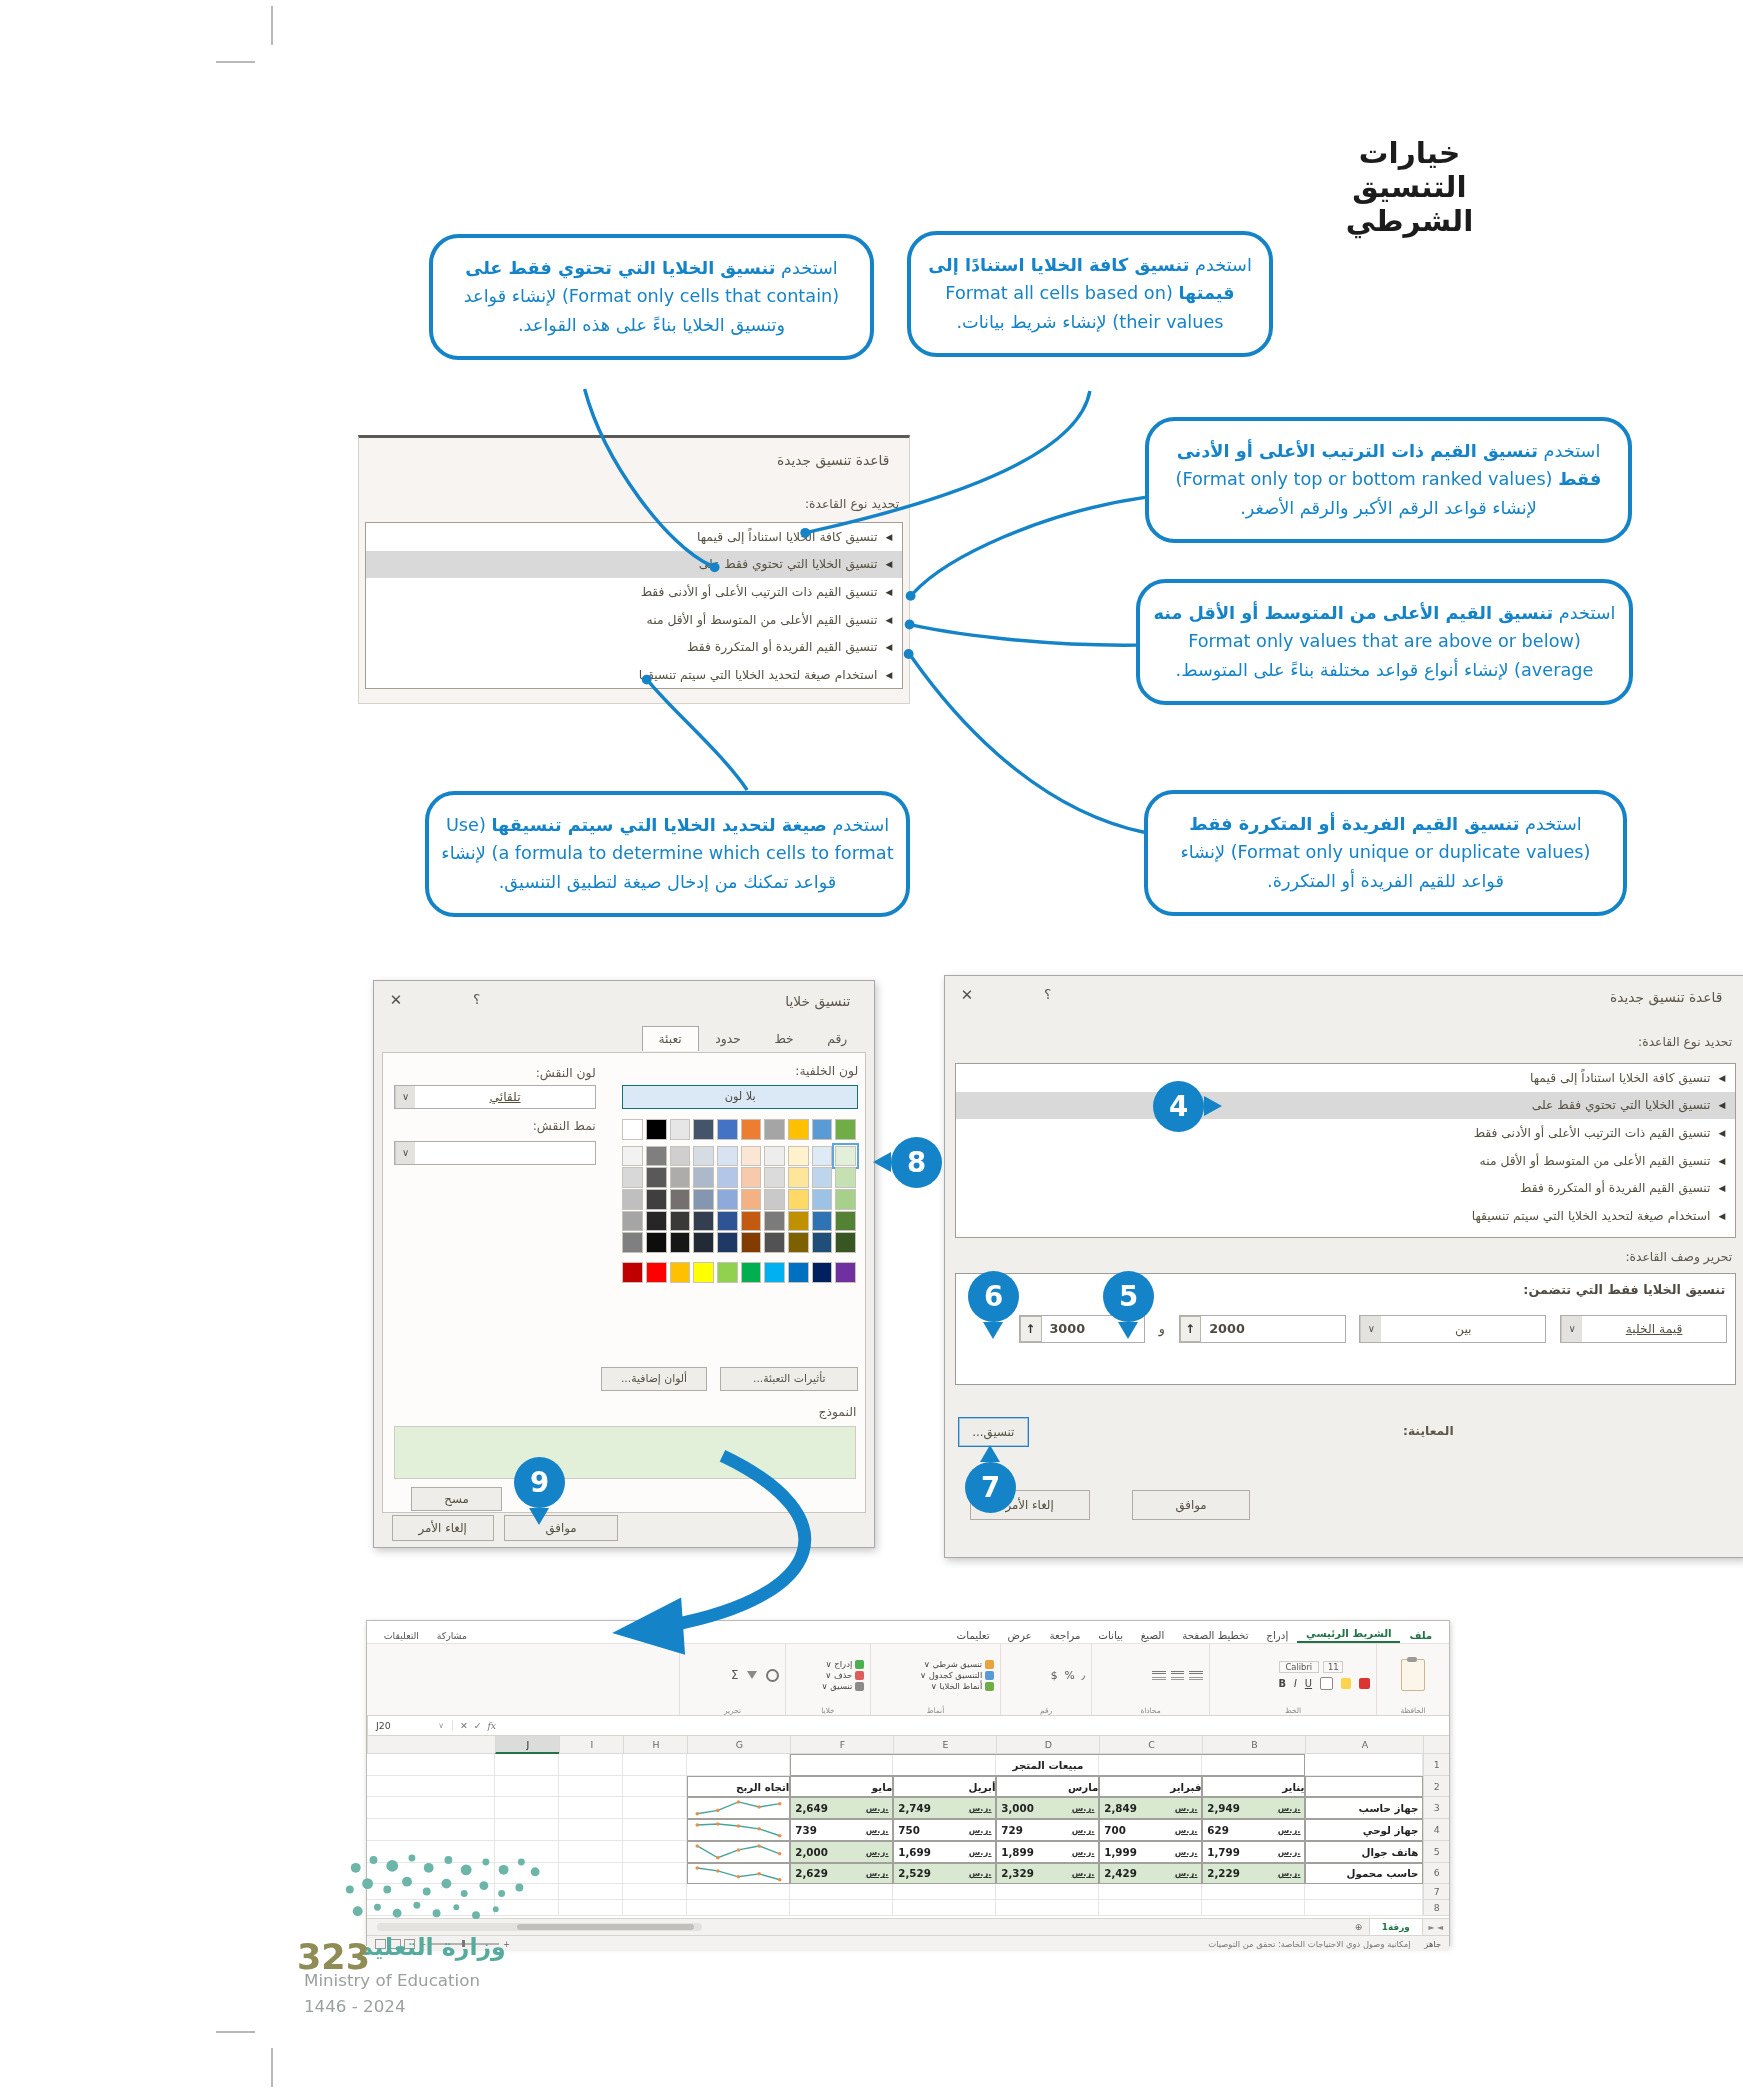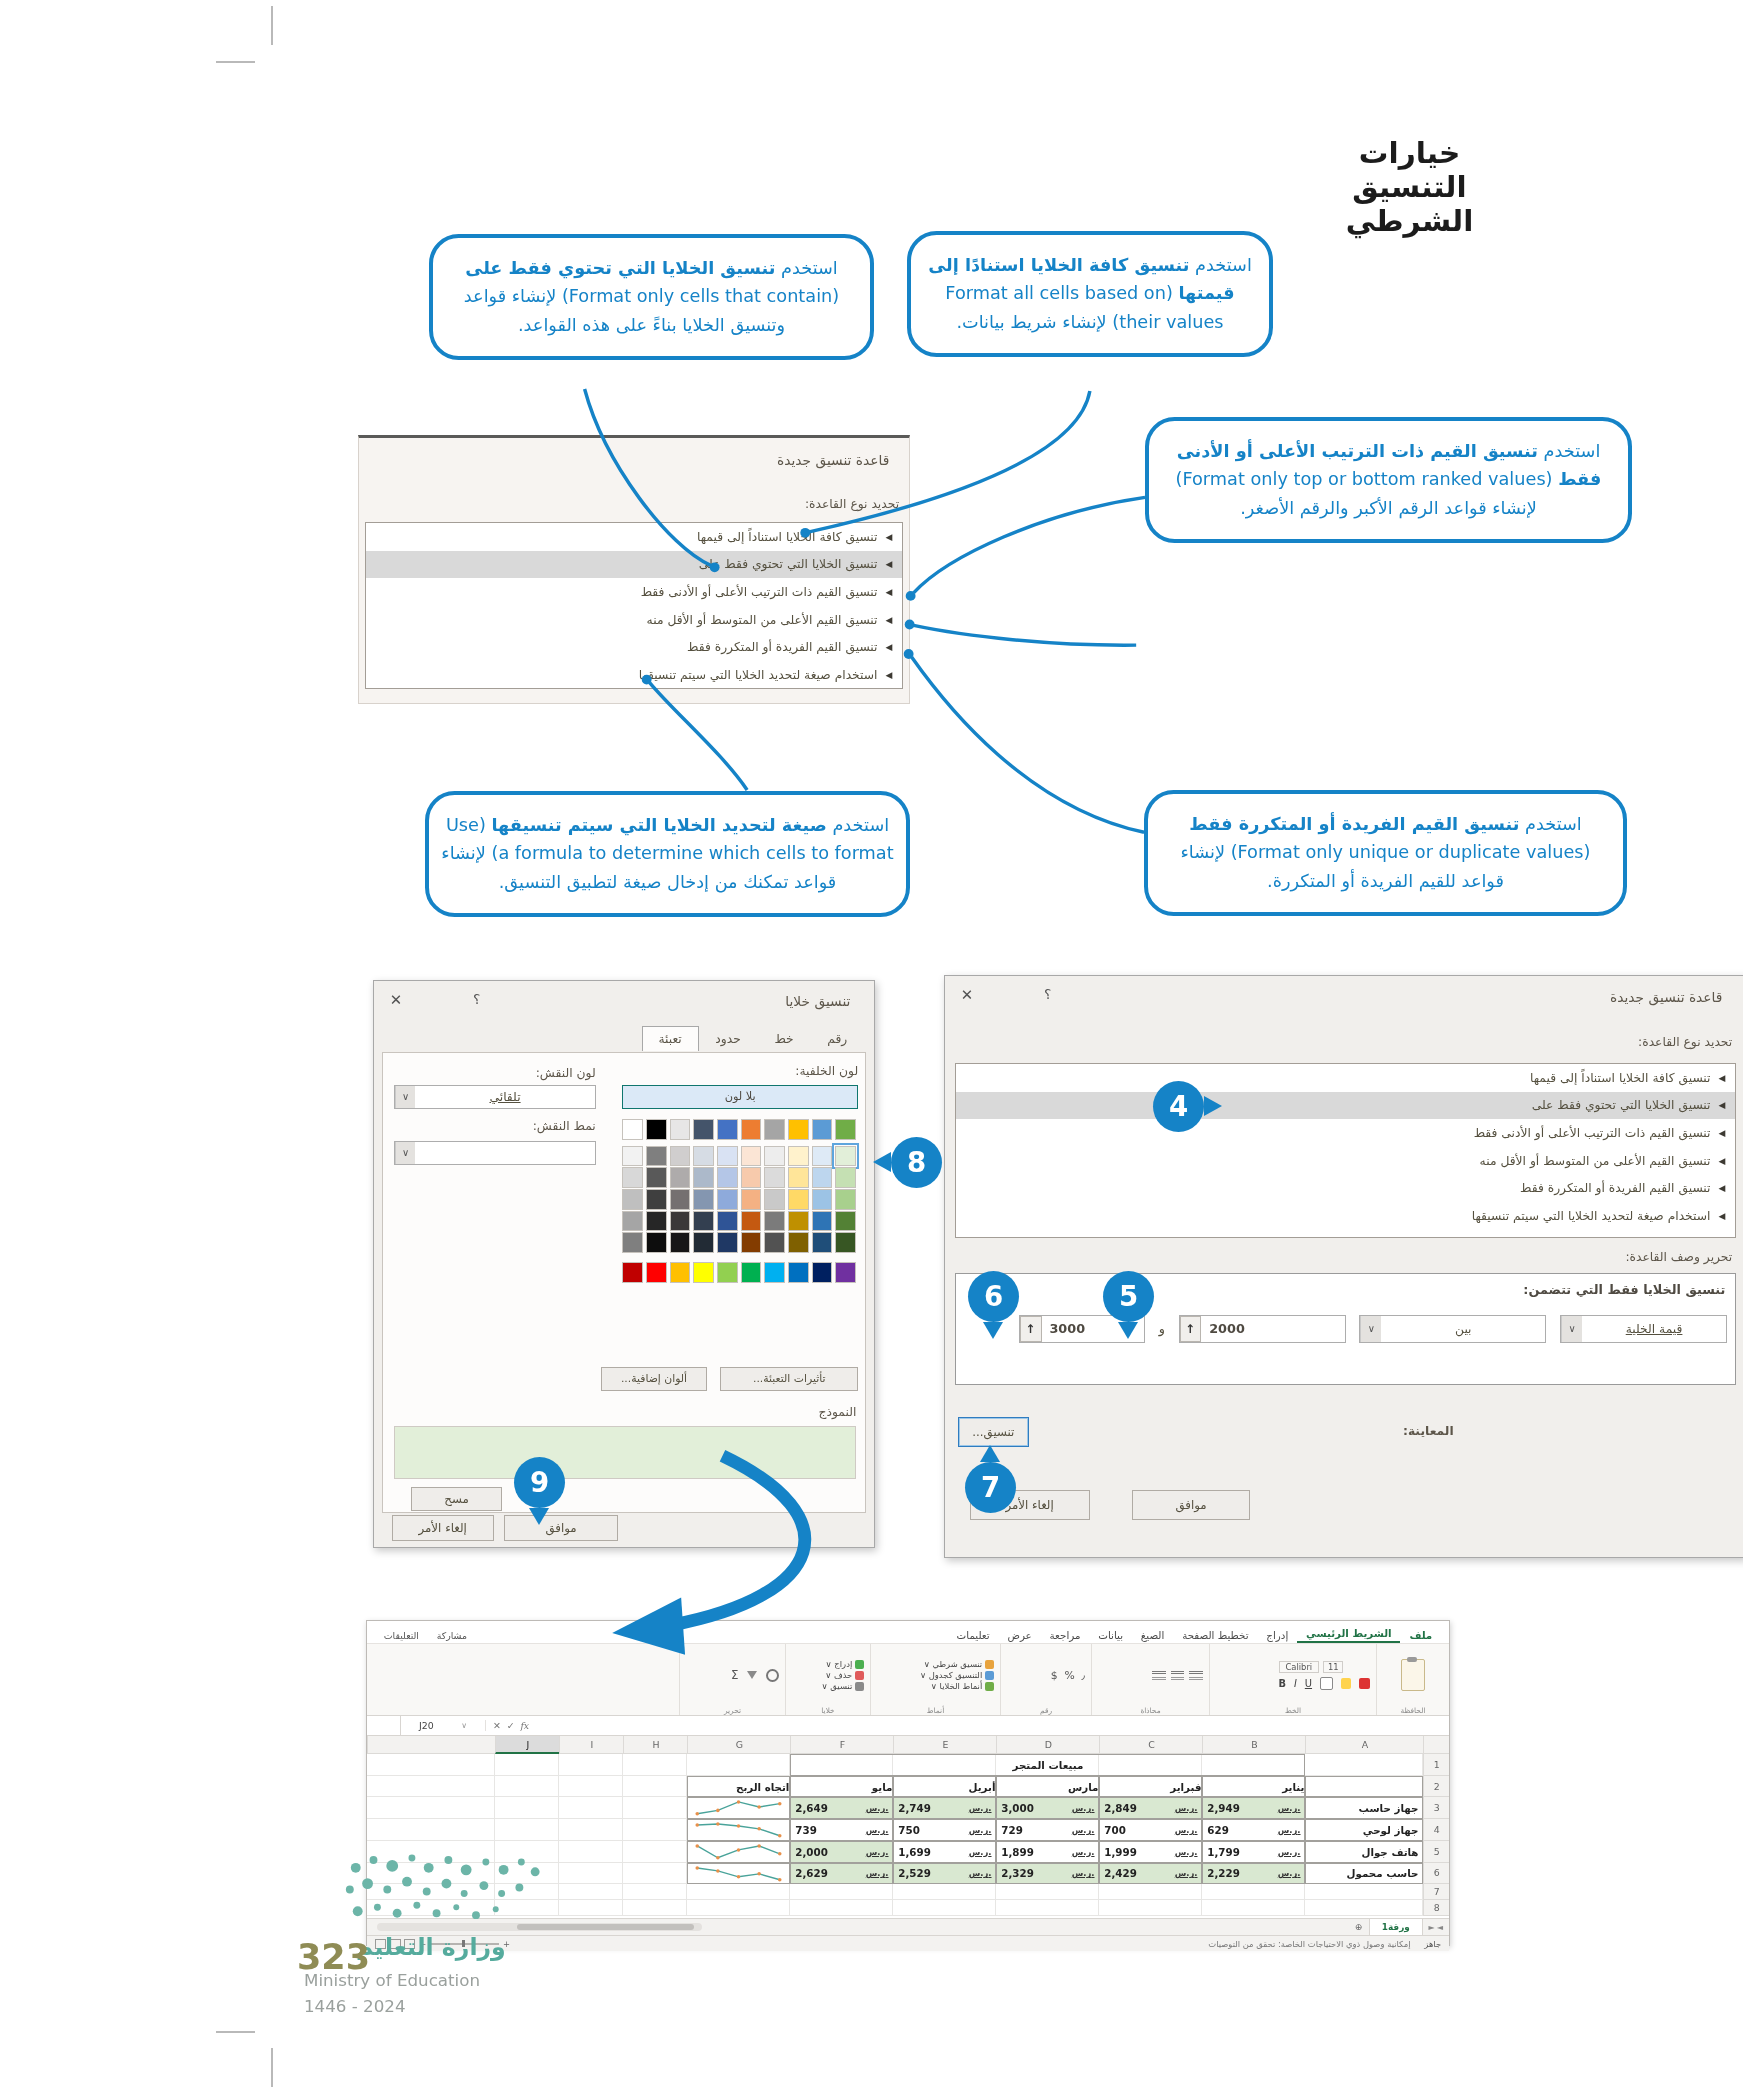--- a/index.html
+++ b/index.html
@@ -63,21 +63,21 @@
   .ribbon{height:73px;background:#f9f8f6;border-top:1px solid #e6e3e0;border-bottom:1px solid #d8d5d1;display:flex;direction:rtl;box-sizing:border-box;}
   .rgroup{position:relative;border-left:1px solid #e2dfdb;padding:3px 5.9px 10.8px 5.9px;display:flex;align-items:center;gap:4.9px;box-sizing:border-box;}
   .glabel{position:absolute;bottom:0;left:0;right:0;text-align:center;font-size:7.4px;color:#8a8a8a;white-space:nowrap;}
   .icon-sq{width:12.8px;height:12.8px;border-radius:2px;}
   .stack{display:flex;flex-direction:column;gap:1px;}
   .mini-btn{display:flex;direction:rtl;align-items:center;gap:3px;font-size:8.4px;color:#444;white-space:nowrap;}
   .paste-icon{width:21.7px;height:29.6px;background:#fbf6e9;border:1px solid #c9b98a;border-radius:2px;position:relative;}
   .paste-icon:before{content:"";position:absolute;top:-3.9px;left:4.9px;width:9.9px;height:5.9px;background:#9a9a9a;border-radius:2px;}
   .fbar{height:19.7px;display:flex;direction:rtl;border-bottom:1px solid #d8d5d1;background:#fff;align-items:center;}
   .namebox{width:85px;height:100%;border-left:1px solid #d8d5d1;display:flex;direction:ltr;align-items:center;justify-content:space-between;
-           padding:0 18px;font-size:9.4px;color:#444;box-sizing:border-box;order:3;margin-left:33px;}
+           padding:0 8px;font-size:9.4px;color:#444;box-sizing:border-box;order:3;}
   .fxmarks{display:flex;direction:ltr;gap:5.9px;padding:0 6.9px;font-size:9.4px;color:#777;border-left:1px solid #e4e1de;order:2;}
   .finput{flex:1;order:1;}
   #xlGrid{position:relative;height:182px;display:grid;direction:rtl;
           grid-template-columns:25.6px 118px 103px 103px 103px 103px 103px 103px 64px 64px 64px 1fr;
           grid-template-rows:17.7px 21.7px 21.7px 21.7px 21.7px 21.7px 21.7px 15.8px 15.8px;background:#fff;}
   .hcell{background:#f3f2f0;border-left:1px solid #dcdad7;border-bottom:1px solid #dcdad7;color:#666;font-size:9.4px;
          display:flex;align-items:center;justify-content:center;}
   .hcell.selcol{background:#dcdcdc;border-bottom:2px solid #217346;color:#222;}
   .gcell{box-shadow:inset -1px 0 0 #e7e6e4, inset 0 -1px 0 #e7e6e4;font-size:10.3px;color:#222;display:flex;align-items:center;box-sizing:border-box;}
   .gcell.b{border:1px solid #a2a09c;box-shadow:none;}
@@ -126,20 +126,21 @@
   <div class="crop" style="left:61px;top:2048px;width:2px;height:39px;"></div>
   <div class="crop" style="left:5.9px;top:2031px;width:39px;height:2px;"></div>
   <div class="crop" style="left:1681px;top:2048px;width:2px;height:39px;"></div>
   <div class="crop" style="left:1698px;top:2031px;width:39px;height:2px;"></div>
 
   <div class="page-title">خيارات التنسيق الشرطي</div>
 
   <div class="callout" id="co-0" style="left:697px;top:231px;width:366px;"><span>استخدم </span><b>تنسيق كافة الخلايا استنادًا إلى قيمتها</b><span> (Format all cells based on their values) لإنشاء شريط بيانات.</span></div>
   <div class="callout" id="co-1" style="left:219px;top:234px;width:445px;"><span>استخدم </span><b>تنسيق الخلايا التي تحتوي فقط على</b><span> (Format only cells that contain) لإنشاء قواعد وتنسيق الخلايا بناءً على هذه القواعد.</span></div>
   <div class="callout" id="co-2" style="left:935px;top:417px;width:487px;"><span>استخدم </span><b>تنسيق القيم ذات الترتيب الأعلى أو الأدنى فقط</b><span> (Format only top or bottom ranked values) لإنشاء قواعد الرقم الأكبر والرقم الأصغر.</span></div>
+  <div class="callout" id="co-3" style="left:926px;top:579px;width:497px;"><span>استخدم </span><b>تنسيق القيم الأعلى من المتوسط أو الأقل منه</b><span> (Format only values that are above or below average) لإنشاء أنواع قواعد مختلفة بناءً على المتوسط.</span></div>
   <div class="callout" id="co-5" style="left:934px;top:790px;width:483px;"><span>استخدم </span><b>تنسيق القيم الفريدة أو المتكررة فقط</b><span> (Format only unique or duplicate values) لإنشاء قواعد للقيم الفريدة أو المتكررة.</span></div>
   <div class="callout" id="co-4" style="left:215px;top:791px;width:485px;"><span>استخدم </span><b>صيغة لتحديد الخلايا التي سيتم تنسيقها</b><span> (Use a formula to determine which cells to format) لإنشاء قواعد تمكنك من إدخال صيغة لتطبيق التنسيق.</span></div>
 
   <div class="dlg" id="dlg1">
     <div class="dlg-title" style="right:19.7px;top:13.8px;">قاعدة تنسيق جديدة</div>
     <div class="dlg-label" style="right:9.9px;top:59px;">تحديد نوع القاعدة:</div>
     <div class="rule-list" style="left:5.9px;right:5.9px;top:84px;height:165px;">
         <div class="rrow">
           <span class="rmark">◀</span>
           <span>تنسيق كافة الخلايا استناداً إلى قيمها</span>

